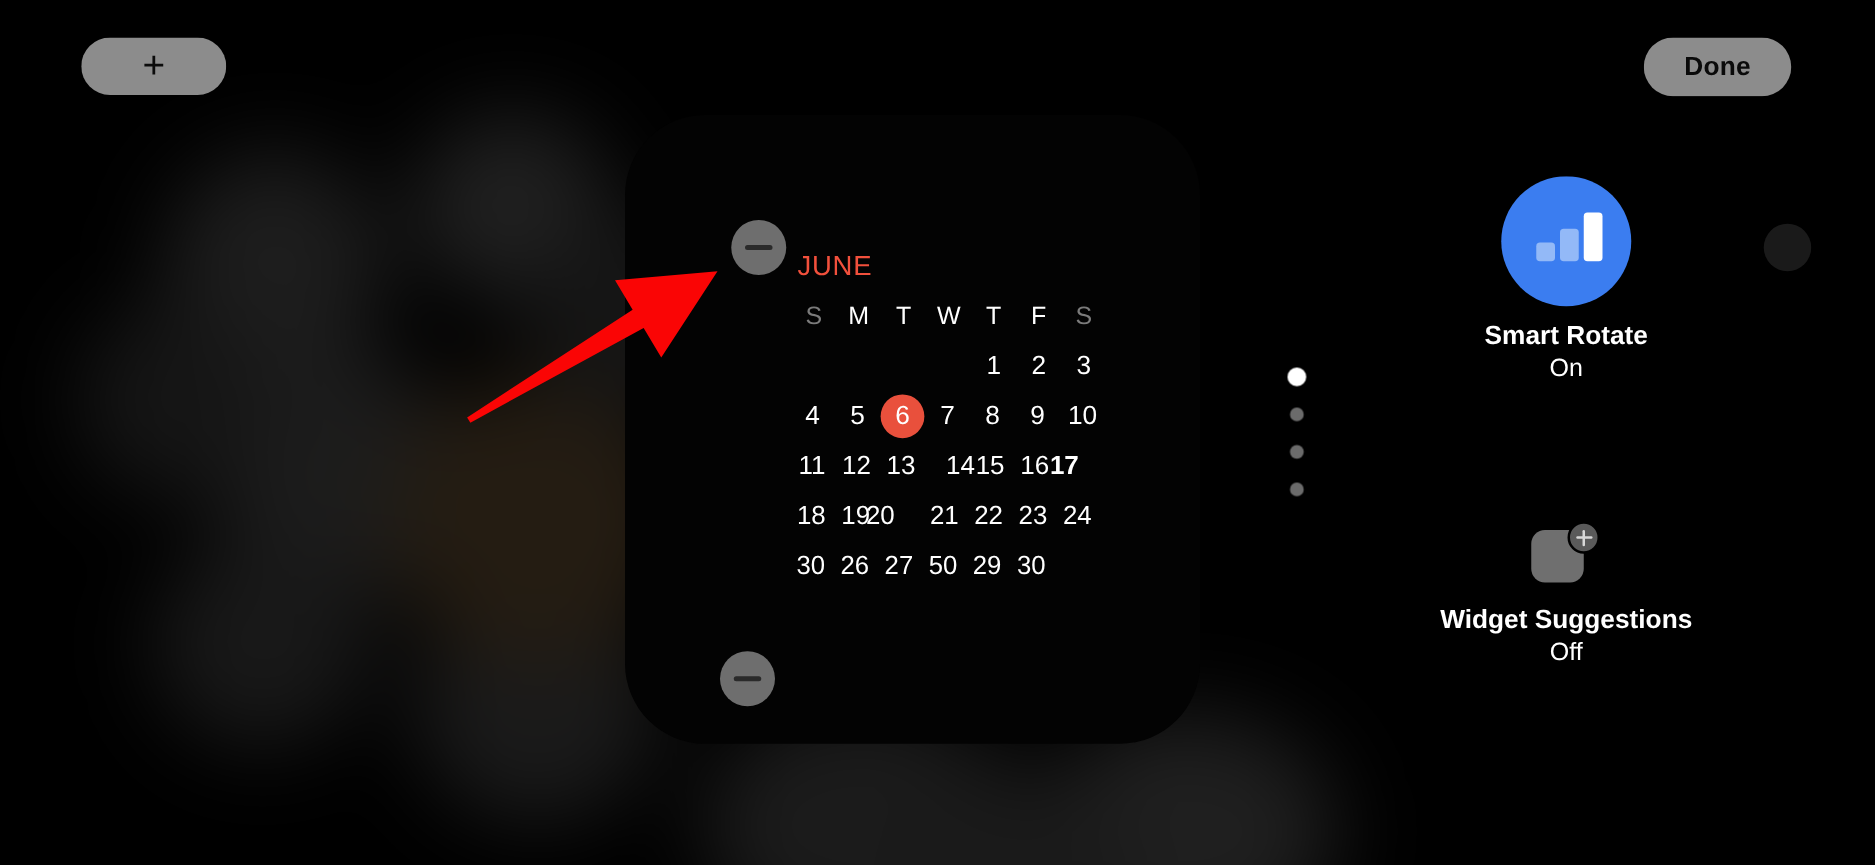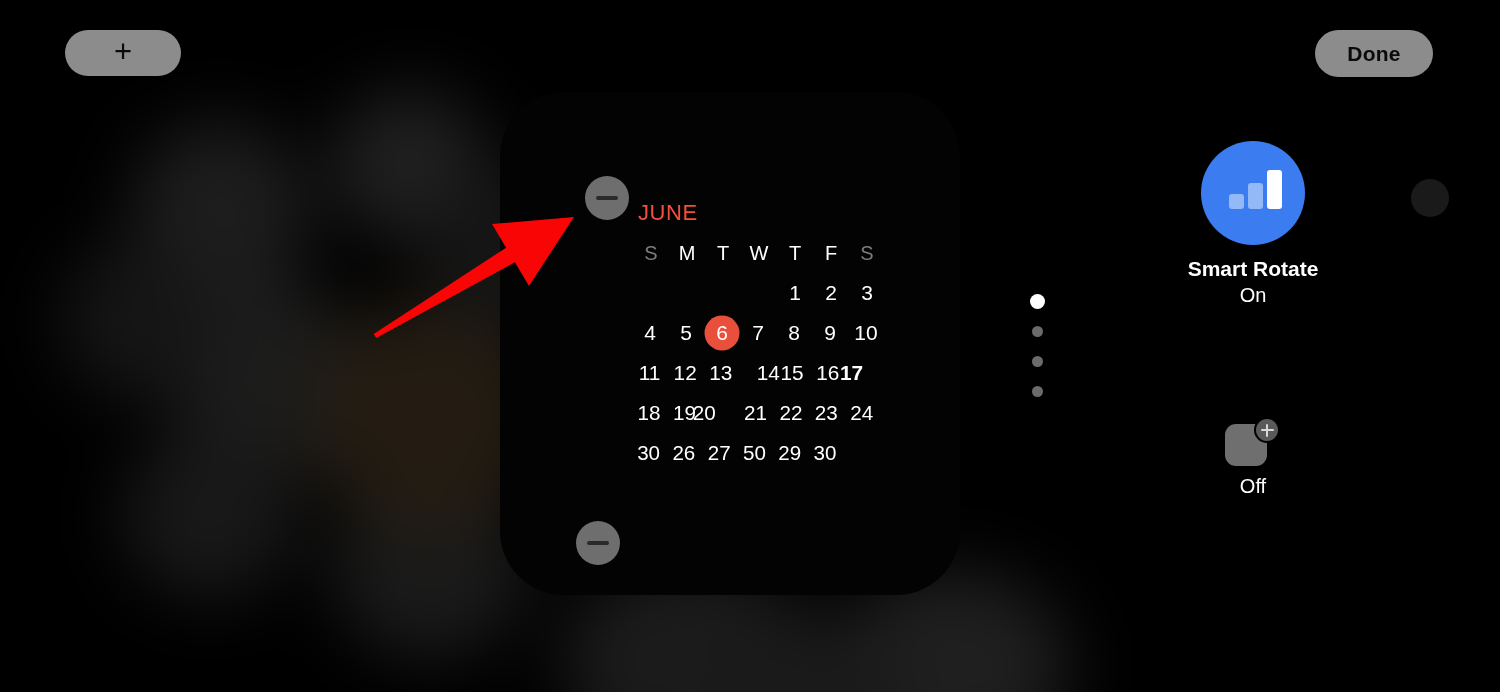--- a/index.html
+++ b/index.html
@@ -344,20 +344,21 @@
   </div>
 
   <div class="setting-tile" id="widget-suggestions-tile">
     <div id="widget-suggestions-icon">
       <div class="sq" style="background: rgb(111, 111, 111);"></div>
       <div class="badge">
         <div class="pv"></div>
         <div class="ph"></div>
       </div>
     </div>
+    <div class="tile-title">Widget Suggestions</div>
     <div class="tile-value">Off</div>
   </div>
 
   <div id="next-widget-peek"></div>
 
   <svg id="annotation-arrow" viewBox="0 0 1500 692">
     <g id="arrow-group">
       <polygon id="arrow-shape" points="376.3,338.1 514.9,262.3 529.0,285.9 574.0,217.0 492.0,224.1 506.1,247.7 373.7,333.9" fill="#fa0505"></polygon>
     </g>
   </svg>

